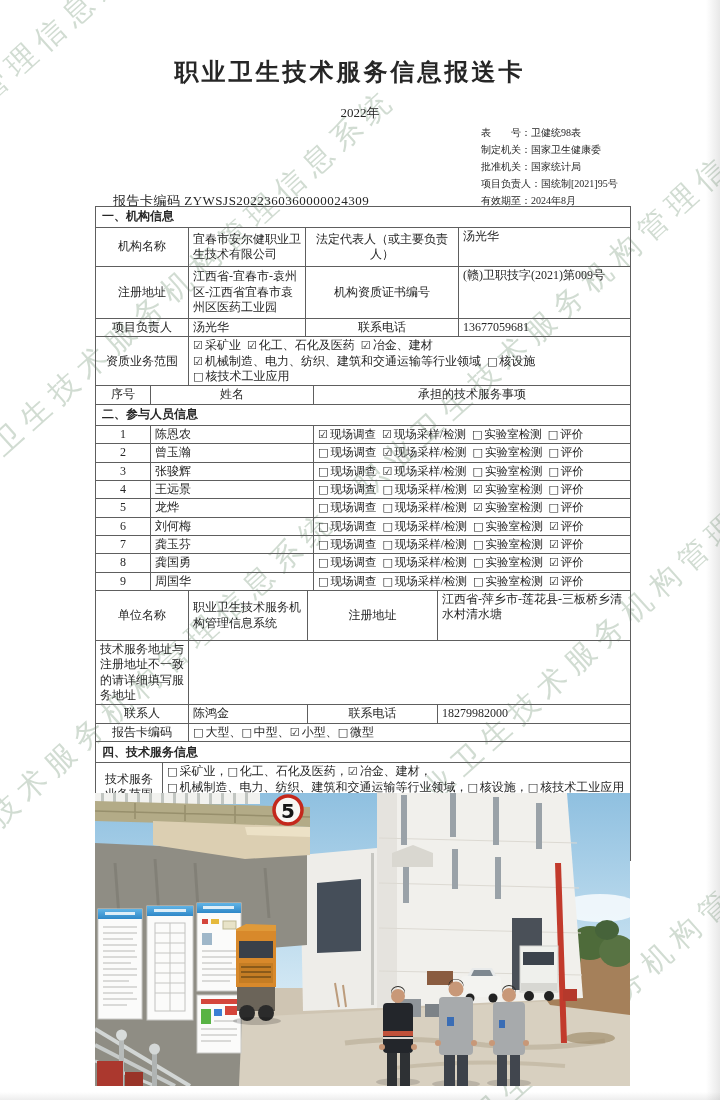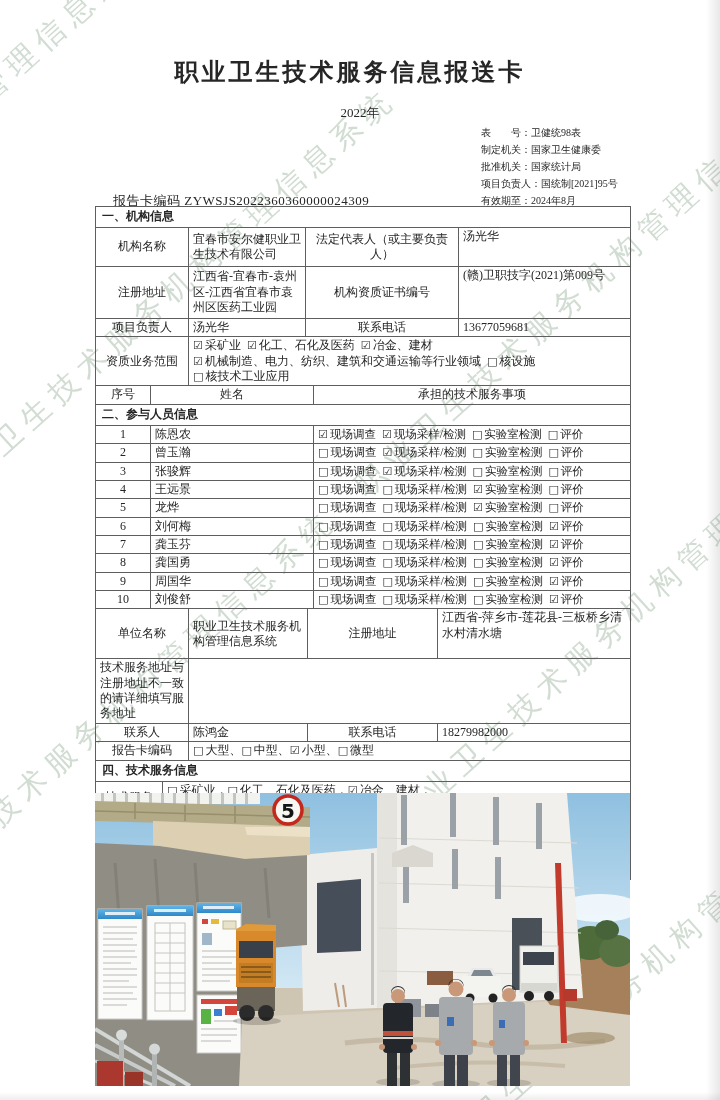--- a/index.html
+++ b/index.html
@@ -161,25 +161,20 @@
           <tr style="height: 16px;">
             <td class="lab">8</td>
             <td class="val">龚国勇</td>
             <td class="val nowrap"><span class="ck"><span class="ckbox">□</span><span>现场调查</span></span><span class="ck"><span class="ckbox">□</span><span>现场采样/检测</span></span><span class="ck"><span class="ckbox">□</span><span>实验室检测</span></span><span class="ck"><span class="ckbox">☑</span><span>评价</span></span></td>
           </tr>
           <tr style="height: 16px;">
             <td class="lab">9</td>
             <td class="val">周国华</td>
             <td class="val nowrap"><span class="ck"><span class="ckbox">□</span><span>现场调查</span></span><span class="ck"><span class="ckbox">□</span><span>现场采样/检测</span></span><span class="ck"><span class="ckbox">□</span><span>实验室检测</span></span><span class="ck"><span class="ckbox">☑</span><span>评价</span></span></td>
           </tr>
-          <tr style="height: 16px;">
-            <td class="lab">10</td>
-            <td class="val">刘俊舒</td>
-            <td class="val nowrap"><span class="ck"><span class="ckbox">□</span><span>现场调查</span></span><span class="ck"><span class="ckbox">□</span><span>现场采样/检测</span></span><span class="ck"><span class="ckbox">□</span><span>实验室检测</span></span><span class="ck"><span class="ckbox">☑</span><span>评价</span></span></td>
-          </tr>
         </tbody>
     </table>
 
     <table>
       <colgroup>
           <col style="width:93px">
           <col style="width:119px">
           <col style="width:130px">
           <col style="width:193px">
         </colgroup>

